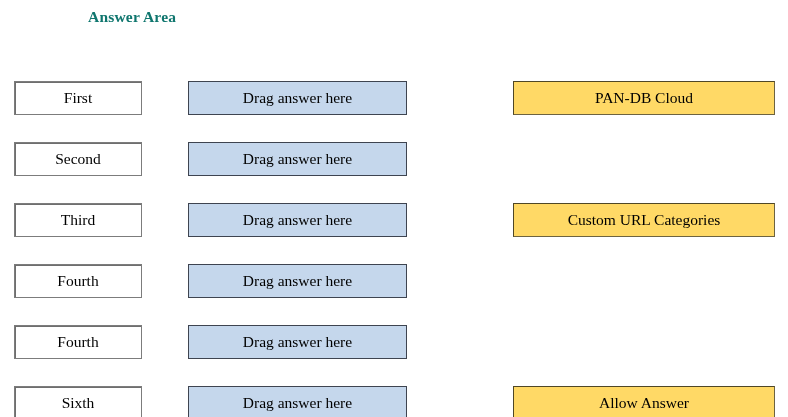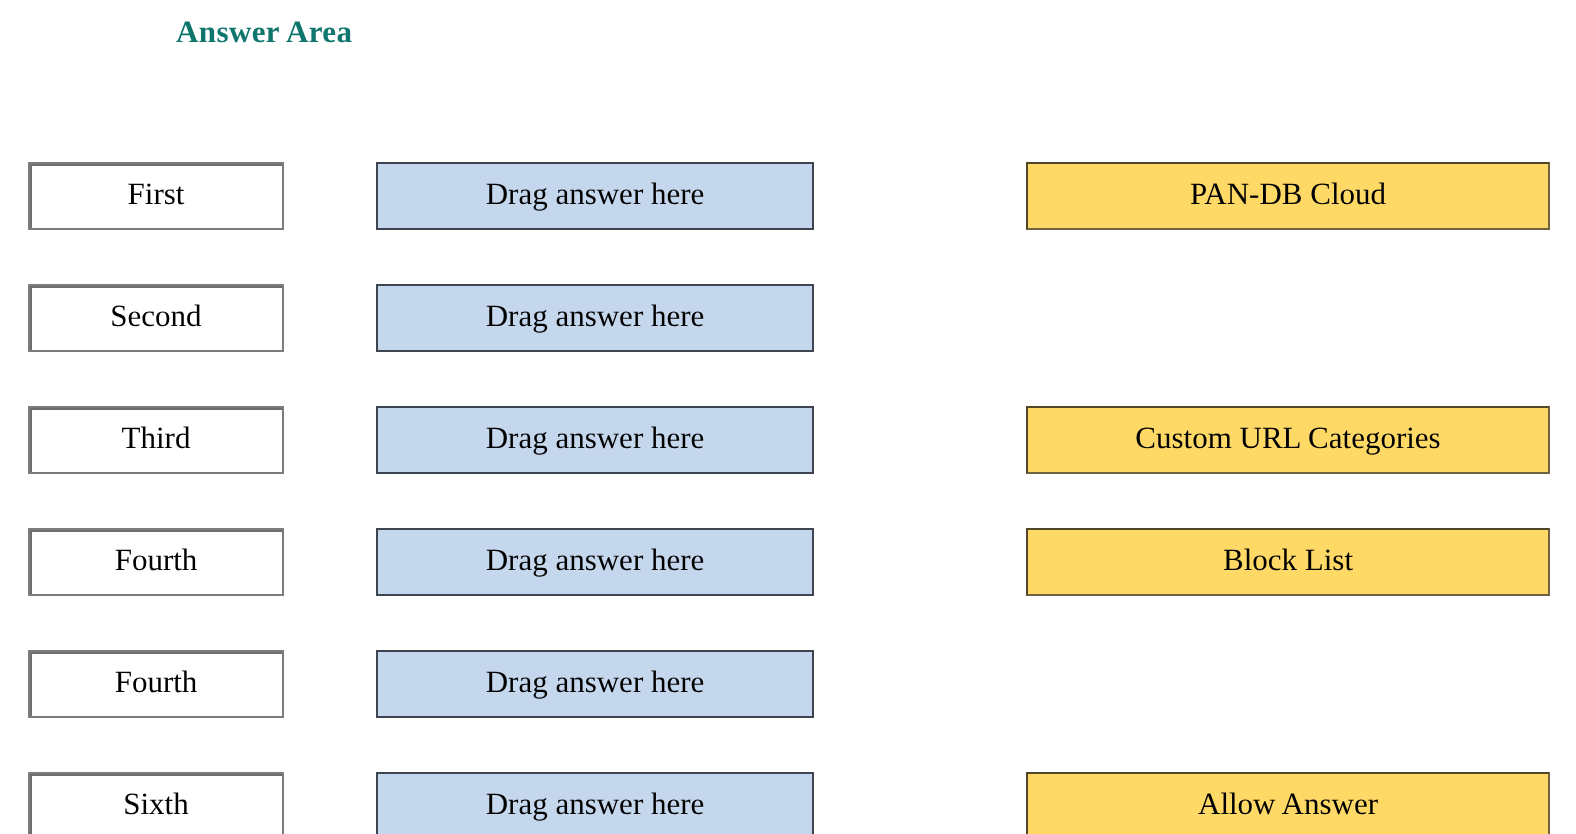--- a/index.html
+++ b/index.html
@@ -109,21 +109,20 @@
 
   <div class="row" style="top:177px;text-align:center;">
     <div class="cell ordinal">Third</div>
     <div class="cell dropzone">Drag answer here</div>
     <div class="cell token">Custom URL Categories</div>
   </div>
 
   <div class="row" style="top:238px;">
     <div class="cell ordinal">Fourth</div>
     <div class="cell dropzone">Drag answer here</div>
-    <div class="cell token">Block List</div>
   </div>
 
   <div class="row" style="top:299px;">
     <div class="cell ordinal">Fourth</div>
     <div class="cell dropzone">Drag answer here</div>
   </div>
 
   <div class="row" style="top:360px;">
     <div class="cell ordinal">Sixth</div>
     <div class="cell dropzone">Drag answer here</div>

